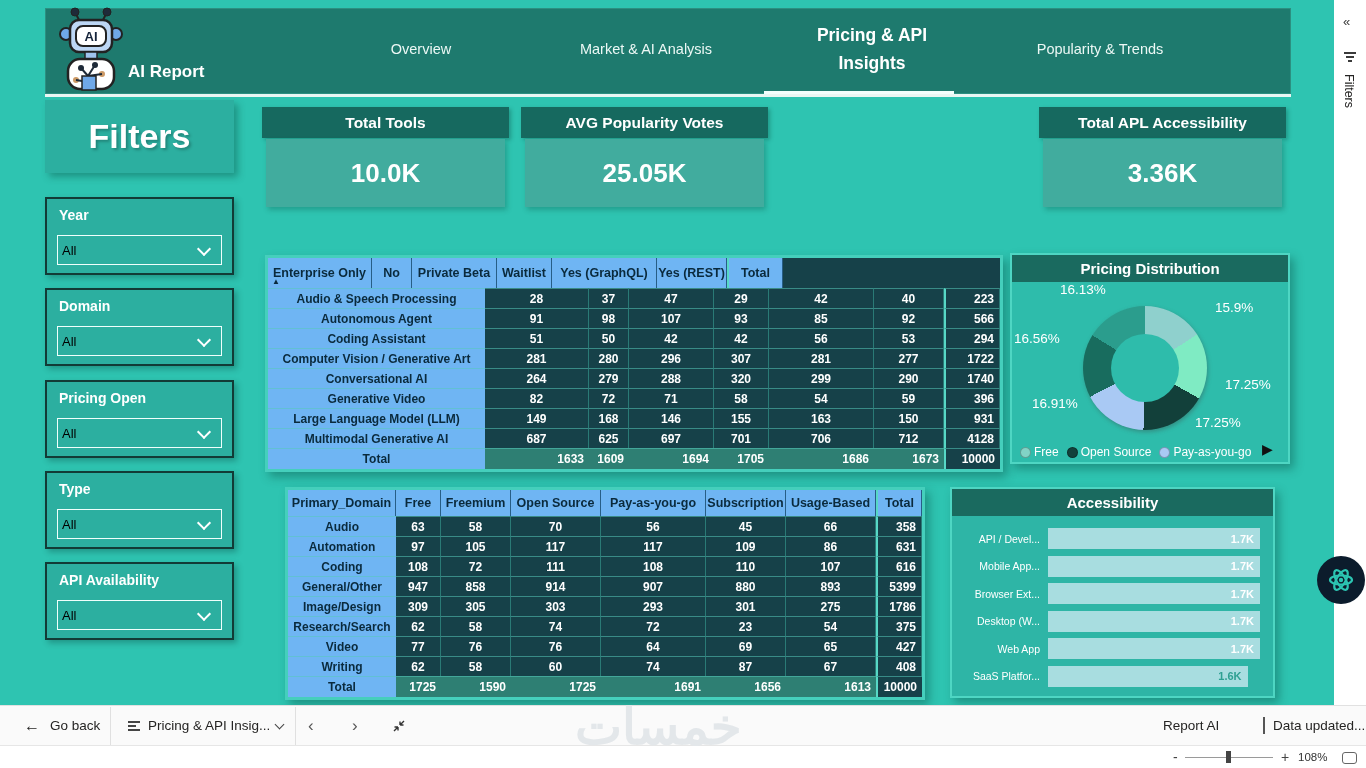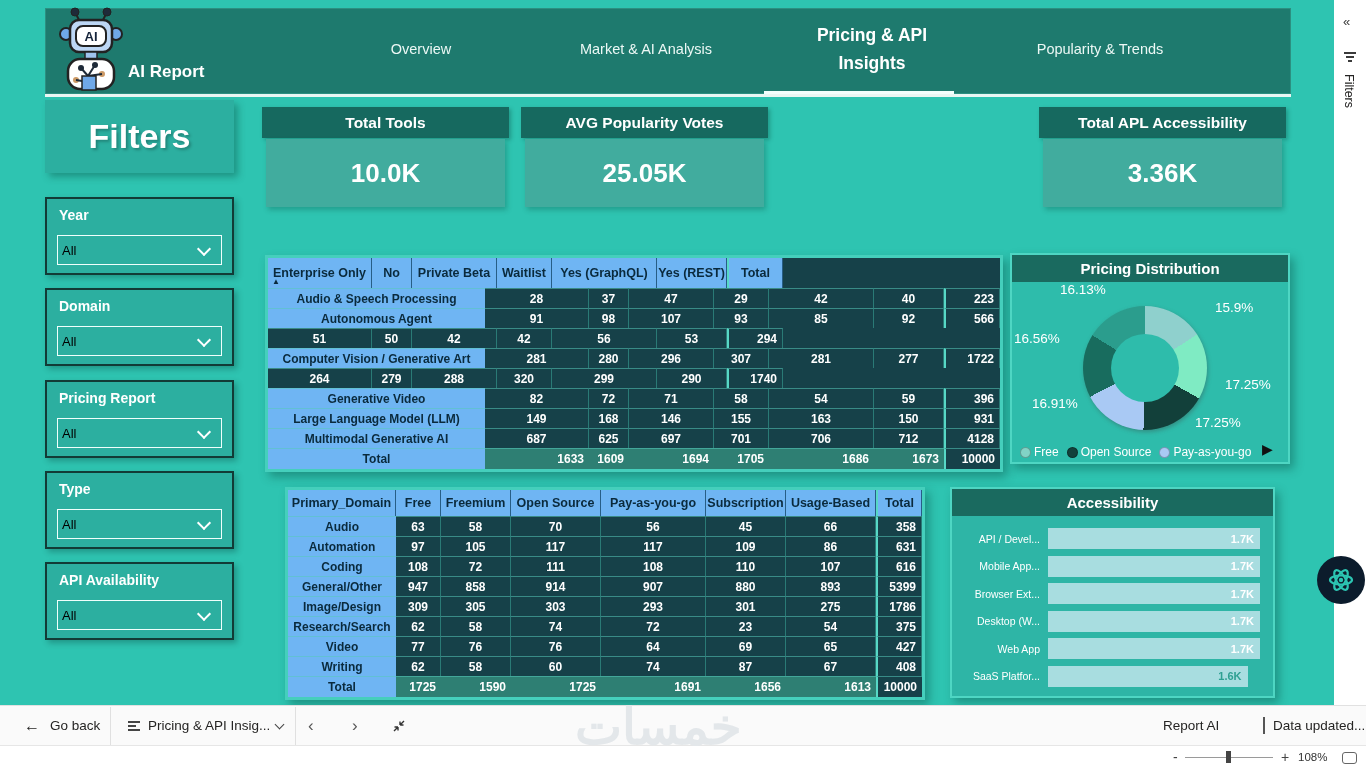--- a/index.html
+++ b/index.html
@@ -152,21 +152,21 @@
       </div>
   </div>
   <div class="fgroup" style="top:288px;">
     <div class="flabel">Domain</div>
     <div class="fselect">
         <span>All</span>
         <span class="chev"></span>
       </div>
   </div>
   <div class="fgroup" style="top:380px;">
-    <div class="flabel">Pricing Report</div>
+    <div class="flabel">Pricing Open</div>
     <div class="fselect">
         <span>All</span>
         <span class="chev"></span>
       </div>
   </div>
   <div class="fgroup" style="top:471px;">
     <div class="flabel">Type</div>
     <div class="fselect">
         <span>All</span>
         <span class="chev"></span>
@@ -205,39 +205,41 @@
         <div class="tc lblc" style="width: 217px;">Autonomous Agent</div>
         <div class="tc numc" style="width: 104px;">91</div>
         <div class="tc numc" style="width: 40px;">98</div>
         <div class="tc numc" style="width: 85px;">107</div>
         <div class="tc numc" style="width: 55px;">93</div>
         <div class="tc numc" style="width: 105px;">85</div>
         <div class="tc numc" style="width: 70px;">92</div>
         <div class="tc numc totc" style="width: 56px;">566</div>
       </div>
       <div class="trow tdata">
+        <div class="tc lblc" style="width: 217px;">Coding Assistant</div>
         <div class="tc numc" style="width: 104px;">51</div>
         <div class="tc numc" style="width: 40px;">50</div>
         <div class="tc numc" style="width: 85px;">42</div>
         <div class="tc numc" style="width: 55px;">42</div>
         <div class="tc numc" style="width: 105px;">56</div>
         <div class="tc numc" style="width: 70px;">53</div>
         <div class="tc numc totc" style="width: 56px;">294</div>
       </div>
       <div class="trow tdata">
         <div class="tc lblc" style="width: 217px;">Computer Vision / Generative Art</div>
         <div class="tc numc" style="width: 104px;">281</div>
         <div class="tc numc" style="width: 40px;">280</div>
         <div class="tc numc" style="width: 85px;">296</div>
         <div class="tc numc" style="width: 55px;">307</div>
         <div class="tc numc" style="width: 105px;">281</div>
         <div class="tc numc" style="width: 70px;">277</div>
         <div class="tc numc totc" style="width: 56px;">1722</div>
       </div>
       <div class="trow tdata">
+        <div class="tc lblc" style="width: 217px;">Conversational AI</div>
         <div class="tc numc" style="width: 104px;">264</div>
         <div class="tc numc" style="width: 40px;">279</div>
         <div class="tc numc" style="width: 85px;">288</div>
         <div class="tc numc" style="width: 55px;">320</div>
         <div class="tc numc" style="width: 105px;">299</div>
         <div class="tc numc" style="width: 70px;">290</div>
         <div class="tc numc totc" style="width: 56px;">1740</div>
       </div>
       <div class="trow tdata">
         <div class="tc lblc" style="width: 217px;">Generative Video</div>

